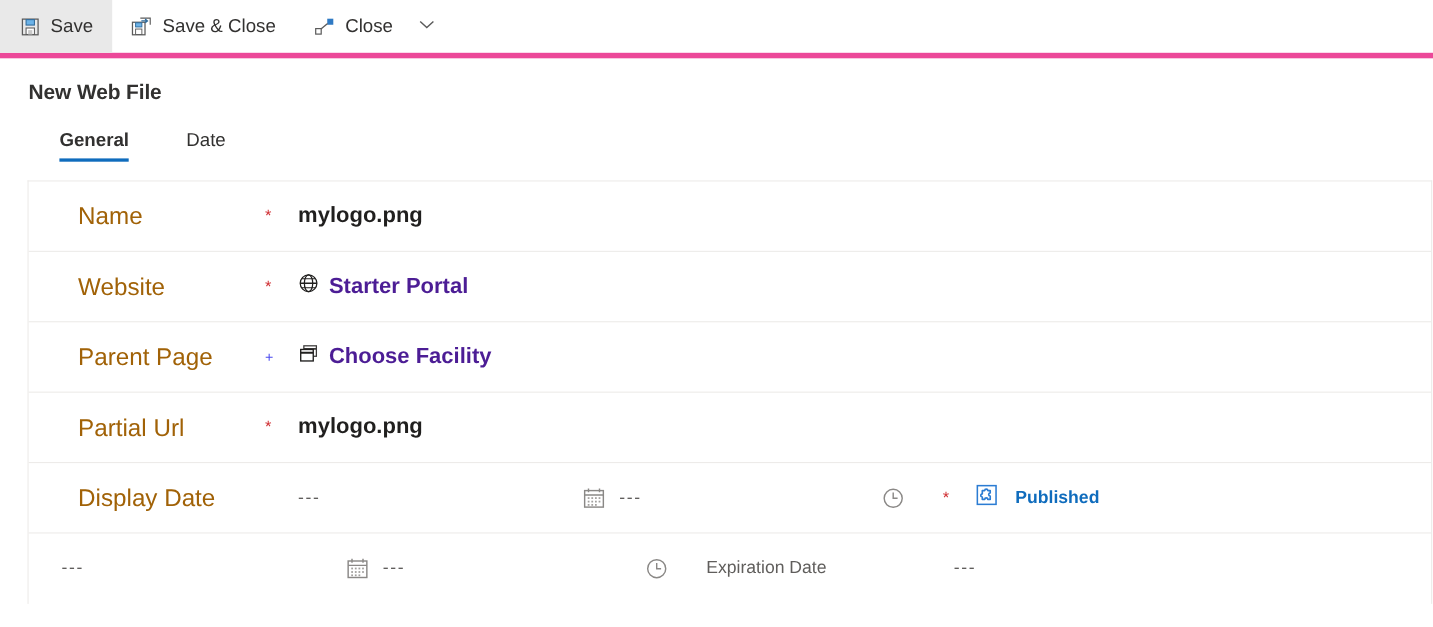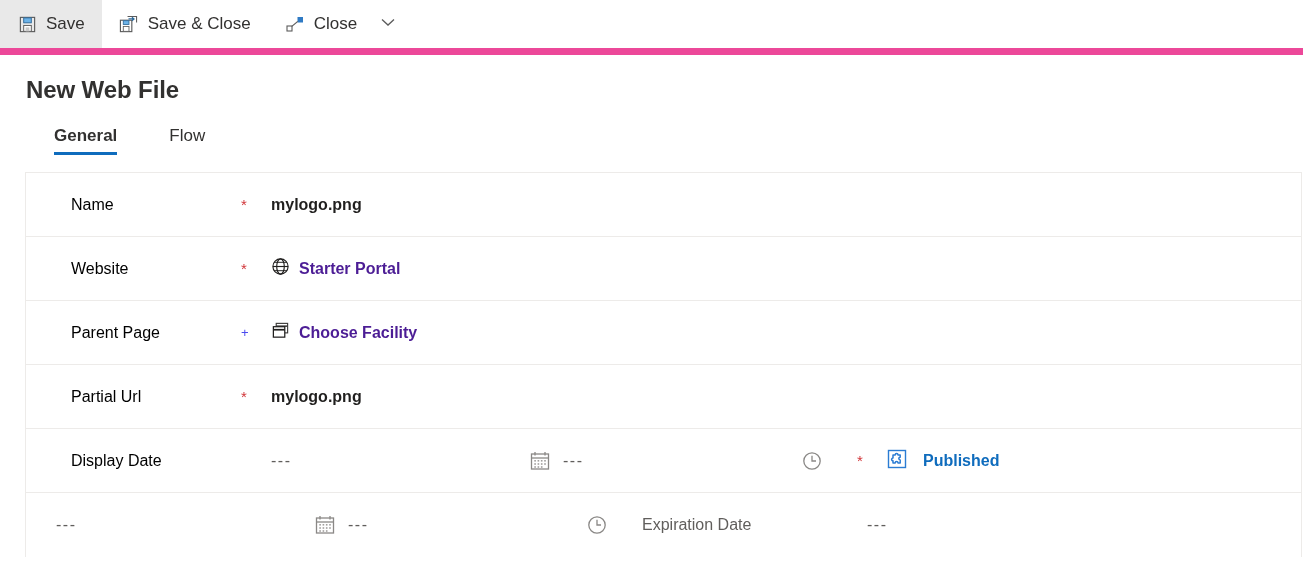--- a/index.html
+++ b/index.html
@@ -11,21 +11,21 @@
     width: 1303px;
     height: 570px;
     font-family: "Liberation Sans", sans-serif;
     color: #323130;
     overflow: hidden;
   }
 
   
   .commandbar {
     height: 48px;
-    border-bottom: 7px solid #ec4899;
+    border-bottom: 5px solid #ec4899;
     display: flex;
     align-items: stretch;
     background: #ffffff;
   }
   .cmd-btn {
     display: flex;
     align-items: center;
     gap: 9px;
     padding: 0 17px;
     cursor: pointer;
@@ -47,21 +47,21 @@
     align-items: center;
     padding: 0 12px 0 4px;
     cursor: pointer;
   }
 
   
   .page-head {
     padding: 21px 0 0 26px;
   }
   .page-title {
-    font-size: 24px;
+    font-size: 19px;
     font-weight: bold;
     color: #323130;
     letter-spacing: -0.1px;
   }
 
   
   .tabs {
     display: flex;
     align-items: flex-end;
     gap: 0;
@@ -104,38 +104,38 @@
     height: 64px;
     border-bottom: 1px solid #edebe9;
     box-sizing: border-box;
   }
   .form-row:last-child { border-bottom: none; }
 
   .cell-label {
     width: 215px;
     padding-left: 45px;
     box-sizing: border-box;
-    font-size: 16px;
-    color: #000000;
+    font-size: 22px;
+    color: #a16207;
     white-space: nowrap;
   }
   .req-mark {
     width: 30px;
     text-align: left;
     font-size: 15px;
     flex: none;
   }
   .req-mark.required { color: #d13438; }
   .req-mark.recommended { color: #4a4aef; font-size: 13px; }
 
   .cell-value {
     display: flex;
     align-items: center;
     gap: 9px;
-    font-size: 16px;
+    font-size: 20px;
     color: #201f1e;
     font-weight: bold;
   }
   .cell-value.link { color: #4c1d95; }
   .cell-value.plain { font-weight: bold; color: #201f1e; }
 
   .date-val {
     width: 258px;
     font-size: 16px;
     color: #605e5c;
@@ -219,21 +219,21 @@
 
 <div class="page-head">
   <div class="page-title">New Web File</div>
 </div>
 
 <div class="tabs">
   <div class="tab selected">
     <span>General</span>
   </div>
   <div class="tab">
-    <span>Flow</span>
+    <span>Date</span>
   </div>
 </div>
 
 <div class="form-panel">
 
   <div class="form-row">
     <div class="cell-label">Name</div>
     <div class="req-mark required">*</div>
     <div class="cell-value plain">
       <span>mylogo.png</span>

